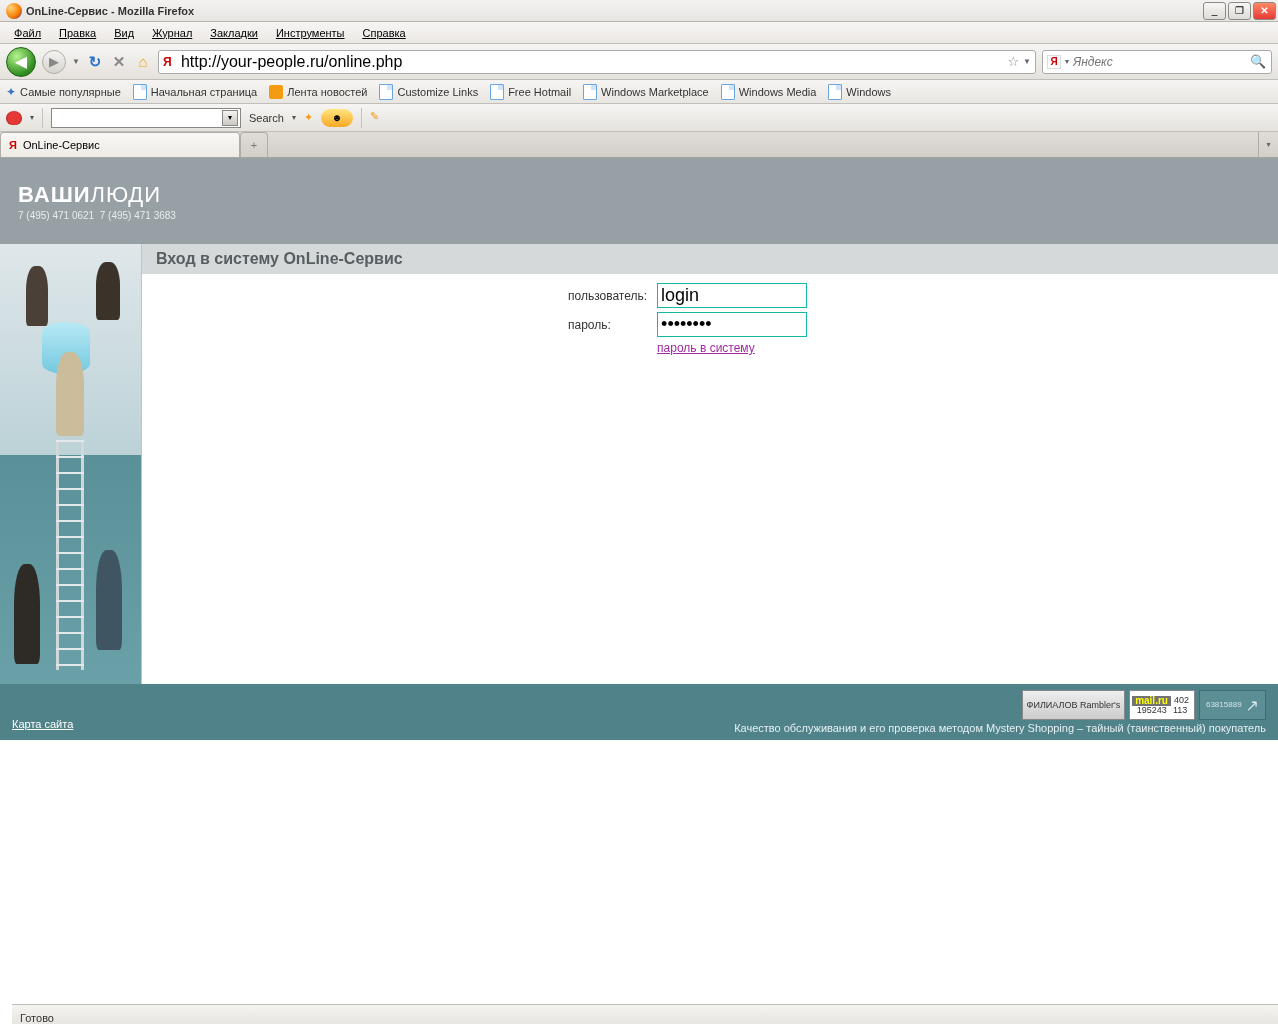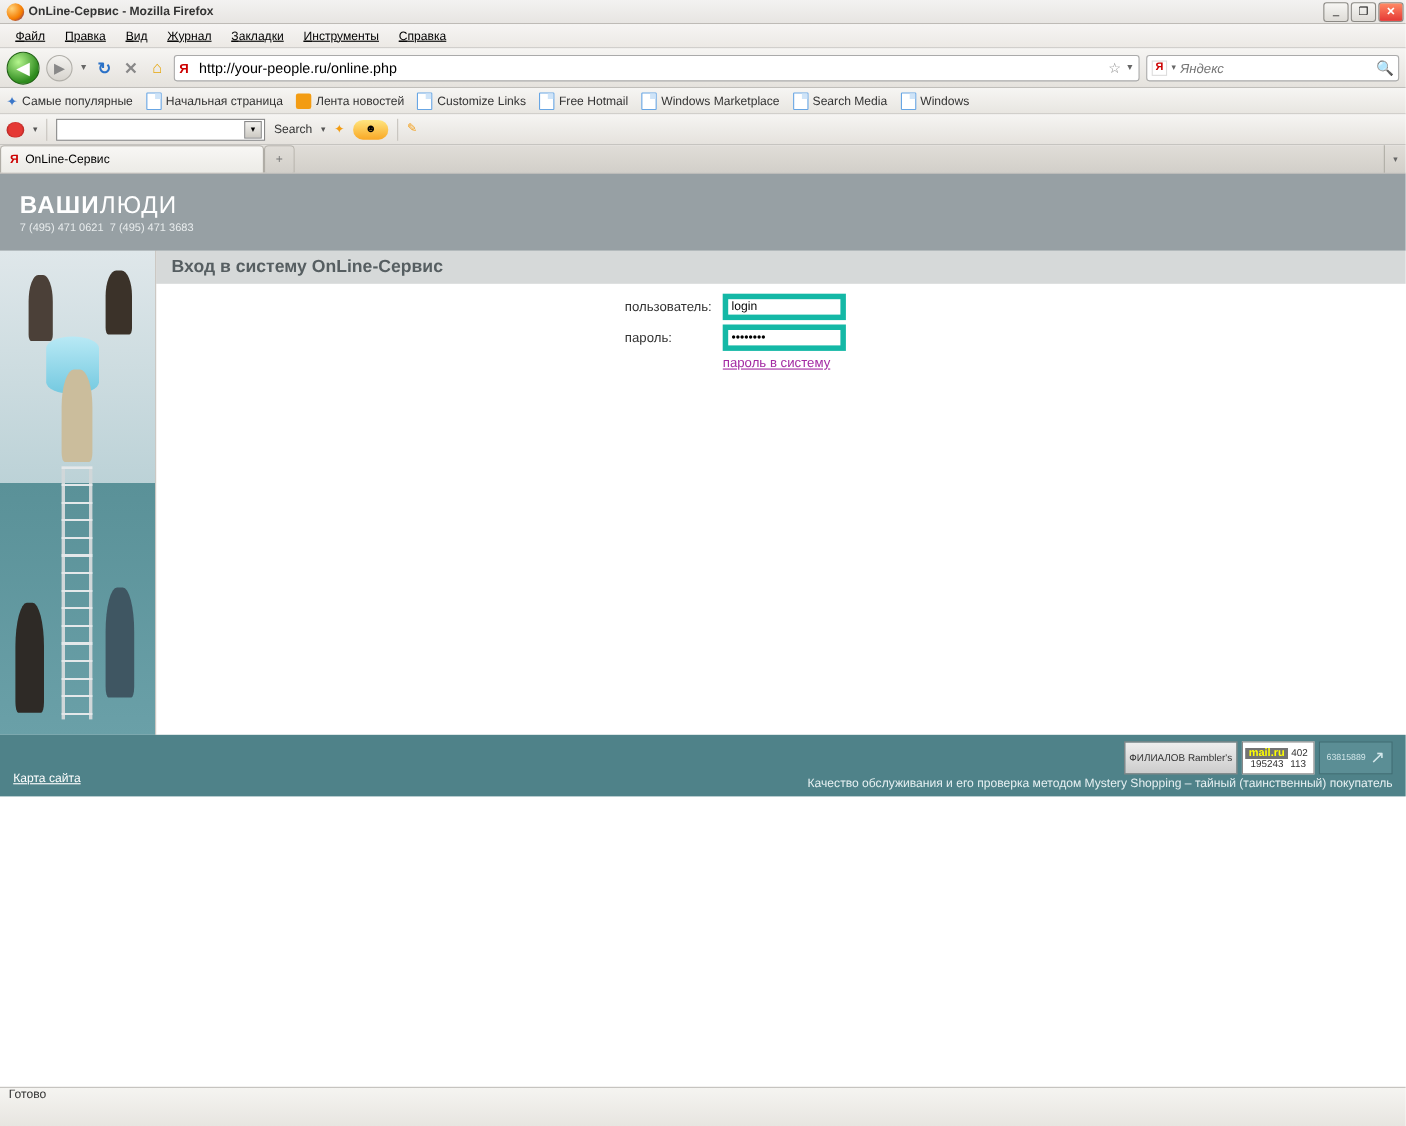--- a/index.html
+++ b/index.html
@@ -24,21 +24,21 @@
 .navtoolbar { height: 36px; background: linear-gradient(#f6f5f3, #e5e2dd); border-bottom: 1px solid #c0beba; display: flex; align-items: center; padding: 0 6px; gap: 6px; }
 .navtoolbar .back { width: 30px; height: 30px; border-radius: 50%; background: radial-gradient(circle at 35% 30%, #b5f58e, #2e8b1e 70%); border: 1px solid #206014; display: flex; align-items: center; justify-content: center; color: #fff; font-size: 16px; cursor: pointer; }
 .navtoolbar .fwd { width: 24px; height: 24px; border-radius: 50%; background: linear-gradient(#f4f3f0, #d7d4ce); border: 1px solid #b0aea8; display: flex; align-items: center; justify-content: center; color: #888; font-size: 13px; cursor: pointer; }
 .navtoolbar .fwd-drop { font-size: 8px; color: #666; cursor: pointer; }
 .navtoolbar .icon-btn { width: 18px; height: 18px; display: flex; align-items: center; justify-content: center; font-size: 15px; cursor: pointer; }
 .navtoolbar .reload { color: #2a71c7; font-weight: bold; }
 .navtoolbar .stop { color: #888; font-weight: bold; }
 .navtoolbar .home { color: #e6a60a; }
 .navtoolbar .urlbar { flex: 1; height: 24px; background: #fff; border: 1px solid #aaa; border-radius: 3px; display: flex; align-items: center; padding: 0 4px; gap: 4px; }
 .navtoolbar .urlbar .y-icon { width: 14px; height: 14px; color: #c00; font-weight: bold; font-size: 12px; }
-.navtoolbar .urlbar input { border: none; outline: none; flex: 1; font-size: 13px; }
+.navtoolbar .urlbar input { border: none; outline: none; flex: 1; font-size: 16px; }
 .navtoolbar .urlbar .star { color: #888; font-size: 13px; cursor: pointer; }
 .navtoolbar .urlbar .drop { color: #666; font-size: 8px; cursor: pointer; }
 .navtoolbar .searchbox { width: 230px; height: 24px; background: #fff; border: 1px solid #aaa; border-radius: 3px; display: flex; align-items: center; padding: 0 4px; gap: 4px; }
 .navtoolbar .searchbox .y-icon2 { width: 14px; height: 14px; background: #fff; border: 1px solid #ddd; display: flex; align-items: center; justify-content: center; color: #c00; font-weight: bold; font-size: 10px; }
 .navtoolbar .searchbox .drop2 { font-size: 8px; color: #666; }
 .navtoolbar .searchbox input { border: none; outline: none; flex: 1; font-size: 12px; color: #888; font-style: italic; }
 .navtoolbar .searchbox .mag { color: #3a77c9; font-size: 13px; cursor: pointer; }
 
 
 .bookmarks { height: 24px; background: linear-gradient(#f6f5f3, #e8e6e1); border-bottom: 1px solid #c0beba; display: flex; align-items: center; padding-left: 6px; gap: 12px; }
@@ -62,21 +62,21 @@
 
 .tabstrip { height: 26px; background: linear-gradient(#e0ddd8, #d2cfc9); border-bottom: 1px solid #a8a59e; display: flex; align-items: stretch; }
 .tabstrip .tab { min-width: 240px; background: linear-gradient(#f8f7f5, #ecebe6); border: 1px solid #b0ada6; border-bottom: none; border-radius: 4px 4px 0 0; display: flex; align-items: center; padding: 0 8px; gap: 6px; cursor: pointer; }
 .tabstrip .tab .y-icon { color: #c00; font-weight: bold; font-size: 11px; }
 .tabstrip .newtab { width: 28px; border: 1px solid #b0ada6; border-bottom: none; border-radius: 4px 4px 0 0; display: flex; align-items: center; justify-content: center; color: #777; cursor: pointer; }
 .tabstrip .spacer { flex: 1; }
 .tabstrip .listall { width: 20px; border-left:1px solid #b0ada6; display:flex; align-items:center; justify-content:center; color:#666; cursor:pointer; font-size:8px;}
 
 
 .page { position: relative; background:#fff; }
-.site-header { height: 70px; background: #97a0a4; display: flex; align-items: center; padding: 0 18px; gap: 40px; }
+.site-header { height: 86px; background: #97a0a4; display: flex; align-items: center; padding: 0 18px; gap: 40px; }
 .site-header .logo-block { color:#fff; }
 .site-header .logo-line { font-size: 22px; letter-spacing: 1px; }
 .site-header .logo-line .bold { font-weight: 800; }
 .site-header .logo-line .thin { font-weight: 300; }
 .site-header .phones { font-size: 10px; color: #e8eced; margin-top:2px;}
 .site-header .nav { display:flex; gap:16px; align-items:center; }
 .site-header .nav .home-icon { width:14px; height:12px; background:#fff; clip-path: polygon(50% 0, 100% 50%, 85% 50%, 85% 100%, 15% 100%, 15% 50%, 0 50%);}
 .site-header .nav a { color:#fff; font-size:11px; font-weight:bold; text-decoration:none; cursor:pointer; }
 
 .site-body { display:flex; min-height: 440px; }
@@ -87,38 +87,38 @@
 .sidebar-img .cyl { position:absolute; width:48px; height:52px; background: linear-gradient(#b8e9f5,#74c9e0); border-radius: 50% / 20%; left:42px; top:78px;}
 .sidebar-img .f3 { width:28px; height:84px; left:56px; top:108px; background:#cbbd9c;}
 .sidebar-img .ladder { position:absolute; left:56px; top:196px; width:28px; height:230px; background: repeating-linear-gradient(#e4e8ea 0 2px, transparent 2px 16px), linear-gradient(90deg,#d0d7d9 0 3px, transparent 3px calc(100% - 3px), #d0d7d9 calc(100% - 3px) 100%);}
 .sidebar-img .f4 { width:26px; height:100px; left:14px; top:320px; background:#2e2a26;}
 .sidebar-img .f5 { width:26px; height:100px; left:96px; top:306px; background:#3f5662;}
 
 .main-area { flex:1; }
 .page-title-bar { background:#d6d9d9; color:#565e61; font-size:16px; font-weight:bold; padding:6px 14px; margin:0 0 6px 0;}
 .login-form { margin-left: 420px; }
 .login-form table td { padding: 1px 4px; font-size:12px; color:#333;}
-.login-form input { width:112px; border:5px solid #14b8a6; padding:1px 3px; font-size:11px;}
+.login-form input { width:150px; border:1px solid #14b8a6; padding:1px 3px; font-size:18px;}
 .login-form .login-link { color:#a32aa3; text-decoration: underline; cursor:pointer; font-size:12px;}
 
 
 .site-footer { height:56px; background:#4f8289; color:#fff; font-size:11px; position:relative; padding: 8px 12px; }
 .site-footer .sitemap { color:#fff; text-decoration:underline; cursor:pointer; position:absolute; left:12px; bottom:10px;}
 .site-footer .tagline { position:absolute; right:12px; bottom:6px; color:#e6f0f2;}
 .site-footer .badges { position:absolute; right:12px; top:6px; display:flex; gap:4px; align-items:center;}
 .site-footer .badge { height:30px; background:#fff; color:#333; border:1px solid #888; font-size:9px; display:flex; align-items:center; padding:0 4px; }
 .site-footer .badge.ramb { background: linear-gradient(#eee,#ccc); }
 .site-footer .badge.mail { display:flex; flex-direction:column; align-items:center; justify-content:center; line-height:1; padding:0 2px;}
 .site-footer .badge.mail .top { background:#737373; color:#ff0; padding:0 3px; font-weight:bold; font-size:10px;}
 .site-footer .badge.mail .bot { background:#fff; color:#333; padding:0 3px; font-size:9px;}
 .site-footer .badge.live { background:#5b8e95; color:#cfe4e7; border:1px solid #3f6c72; display:flex; align-items:center; gap:4px; padding:0 6px;}
 .site-footer .badge.live .arrow { font-size:16px; color:#d6e9ec;}
 
 
-.statusbar { position:absolute; left:0; right:0; bottom:0; height:36px; background: linear-gradient(#f5f4f1,#e7e5e0); border-top:1px solid #c0beba; display:flex; align-items:flex-start; padding:0 8px; font-size:11px; color:#333;}
+.statusbar { position:absolute; left:12px; right:0; bottom:0; height:20px; background: linear-gradient(#f5f4f1,#e7e5e0); border-top:1px solid #c0beba; display:flex; align-items:flex-end; padding:0 8px; font-size:11px; color:#333;}
 </style>
 </head>
 <body>
 
 <div class="titlebar">
   <div class="ff-icon"></div>
   <div class="title">OnLine-Сервис - Mozilla Firefox</div>
   <div class="win-btns">
     <div class="win-btn min">_</div>
     <div class="win-btn max">❐</div>
@@ -177,21 +177,21 @@
   <div class="bm">
       <span class="pg"></span>
       <span>Free Hotmail</span>
     </div>
   <div class="bm">
       <span class="pg"></span>
       <span>Windows Marketplace</span>
     </div>
   <div class="bm">
       <span class="pg"></span>
-      <span>Search Media</span>
+      <span>Windows Media</span>
     </div>
   <div class="bm">
       <span class="pg"></span>
       <span>Windows</span>
     </div>
 </div>
 
 <div class="extratool">
   <div class="ladybug"></div>
   <span class="drop3">▾</span>

